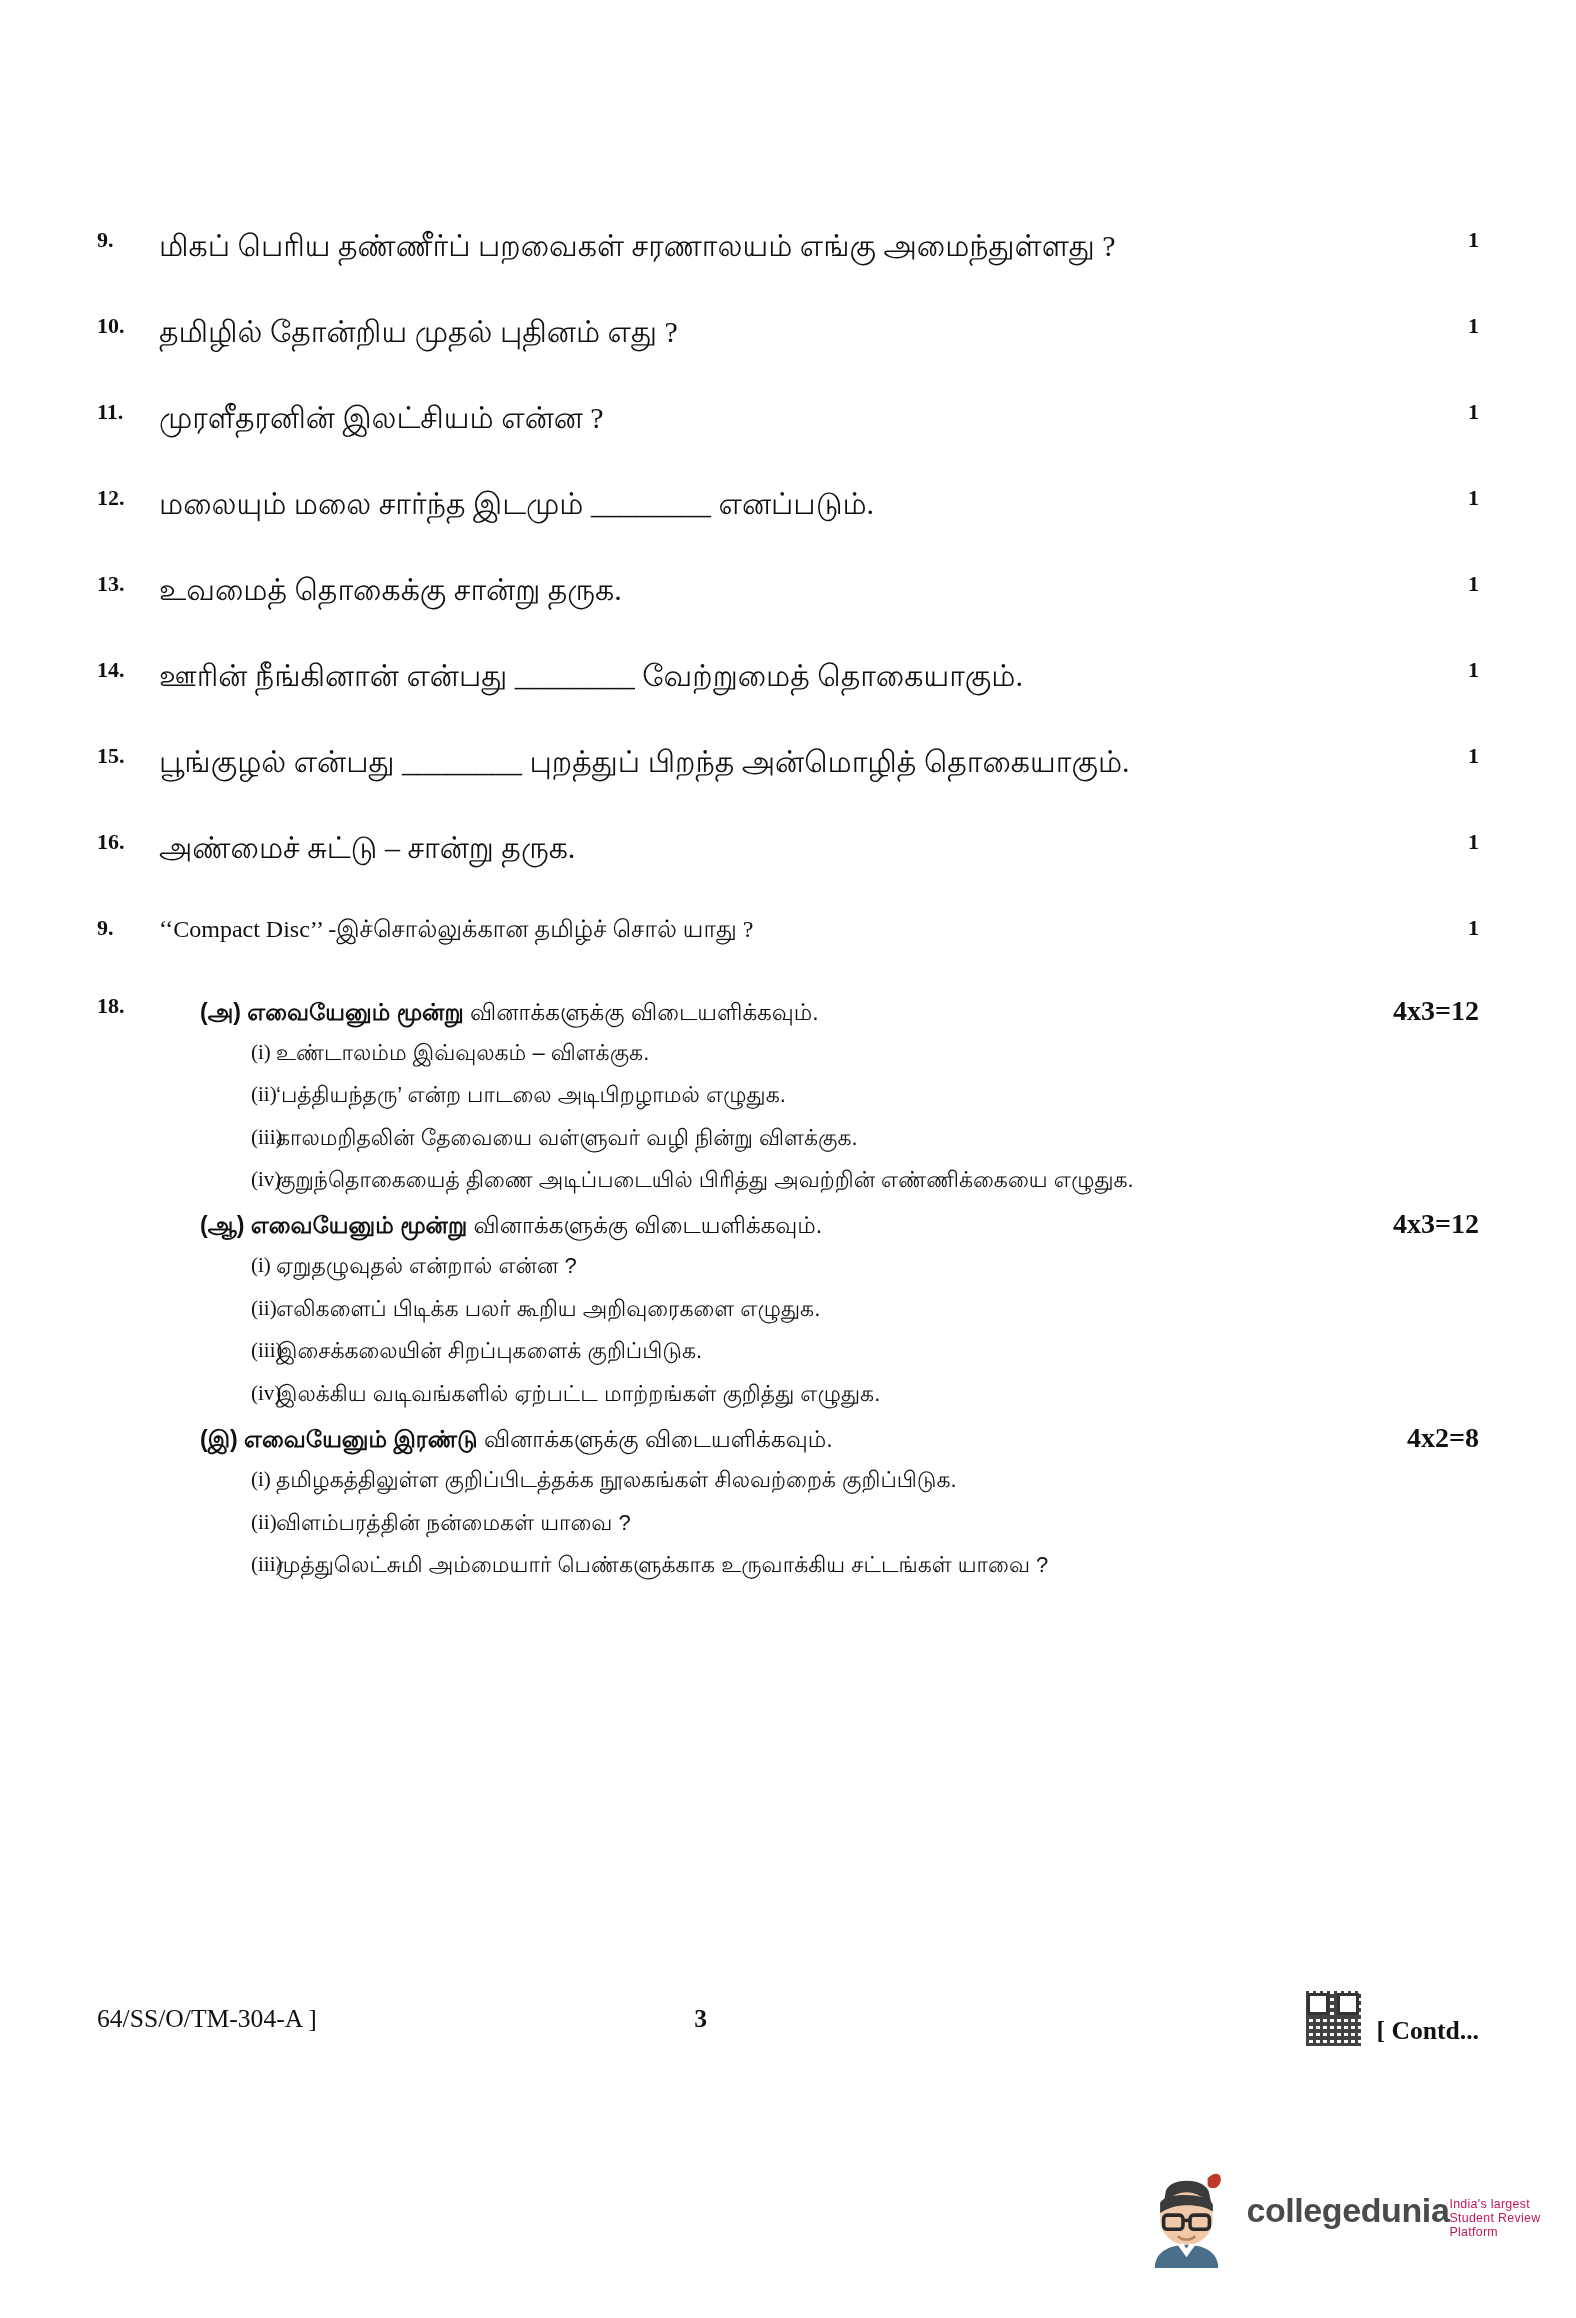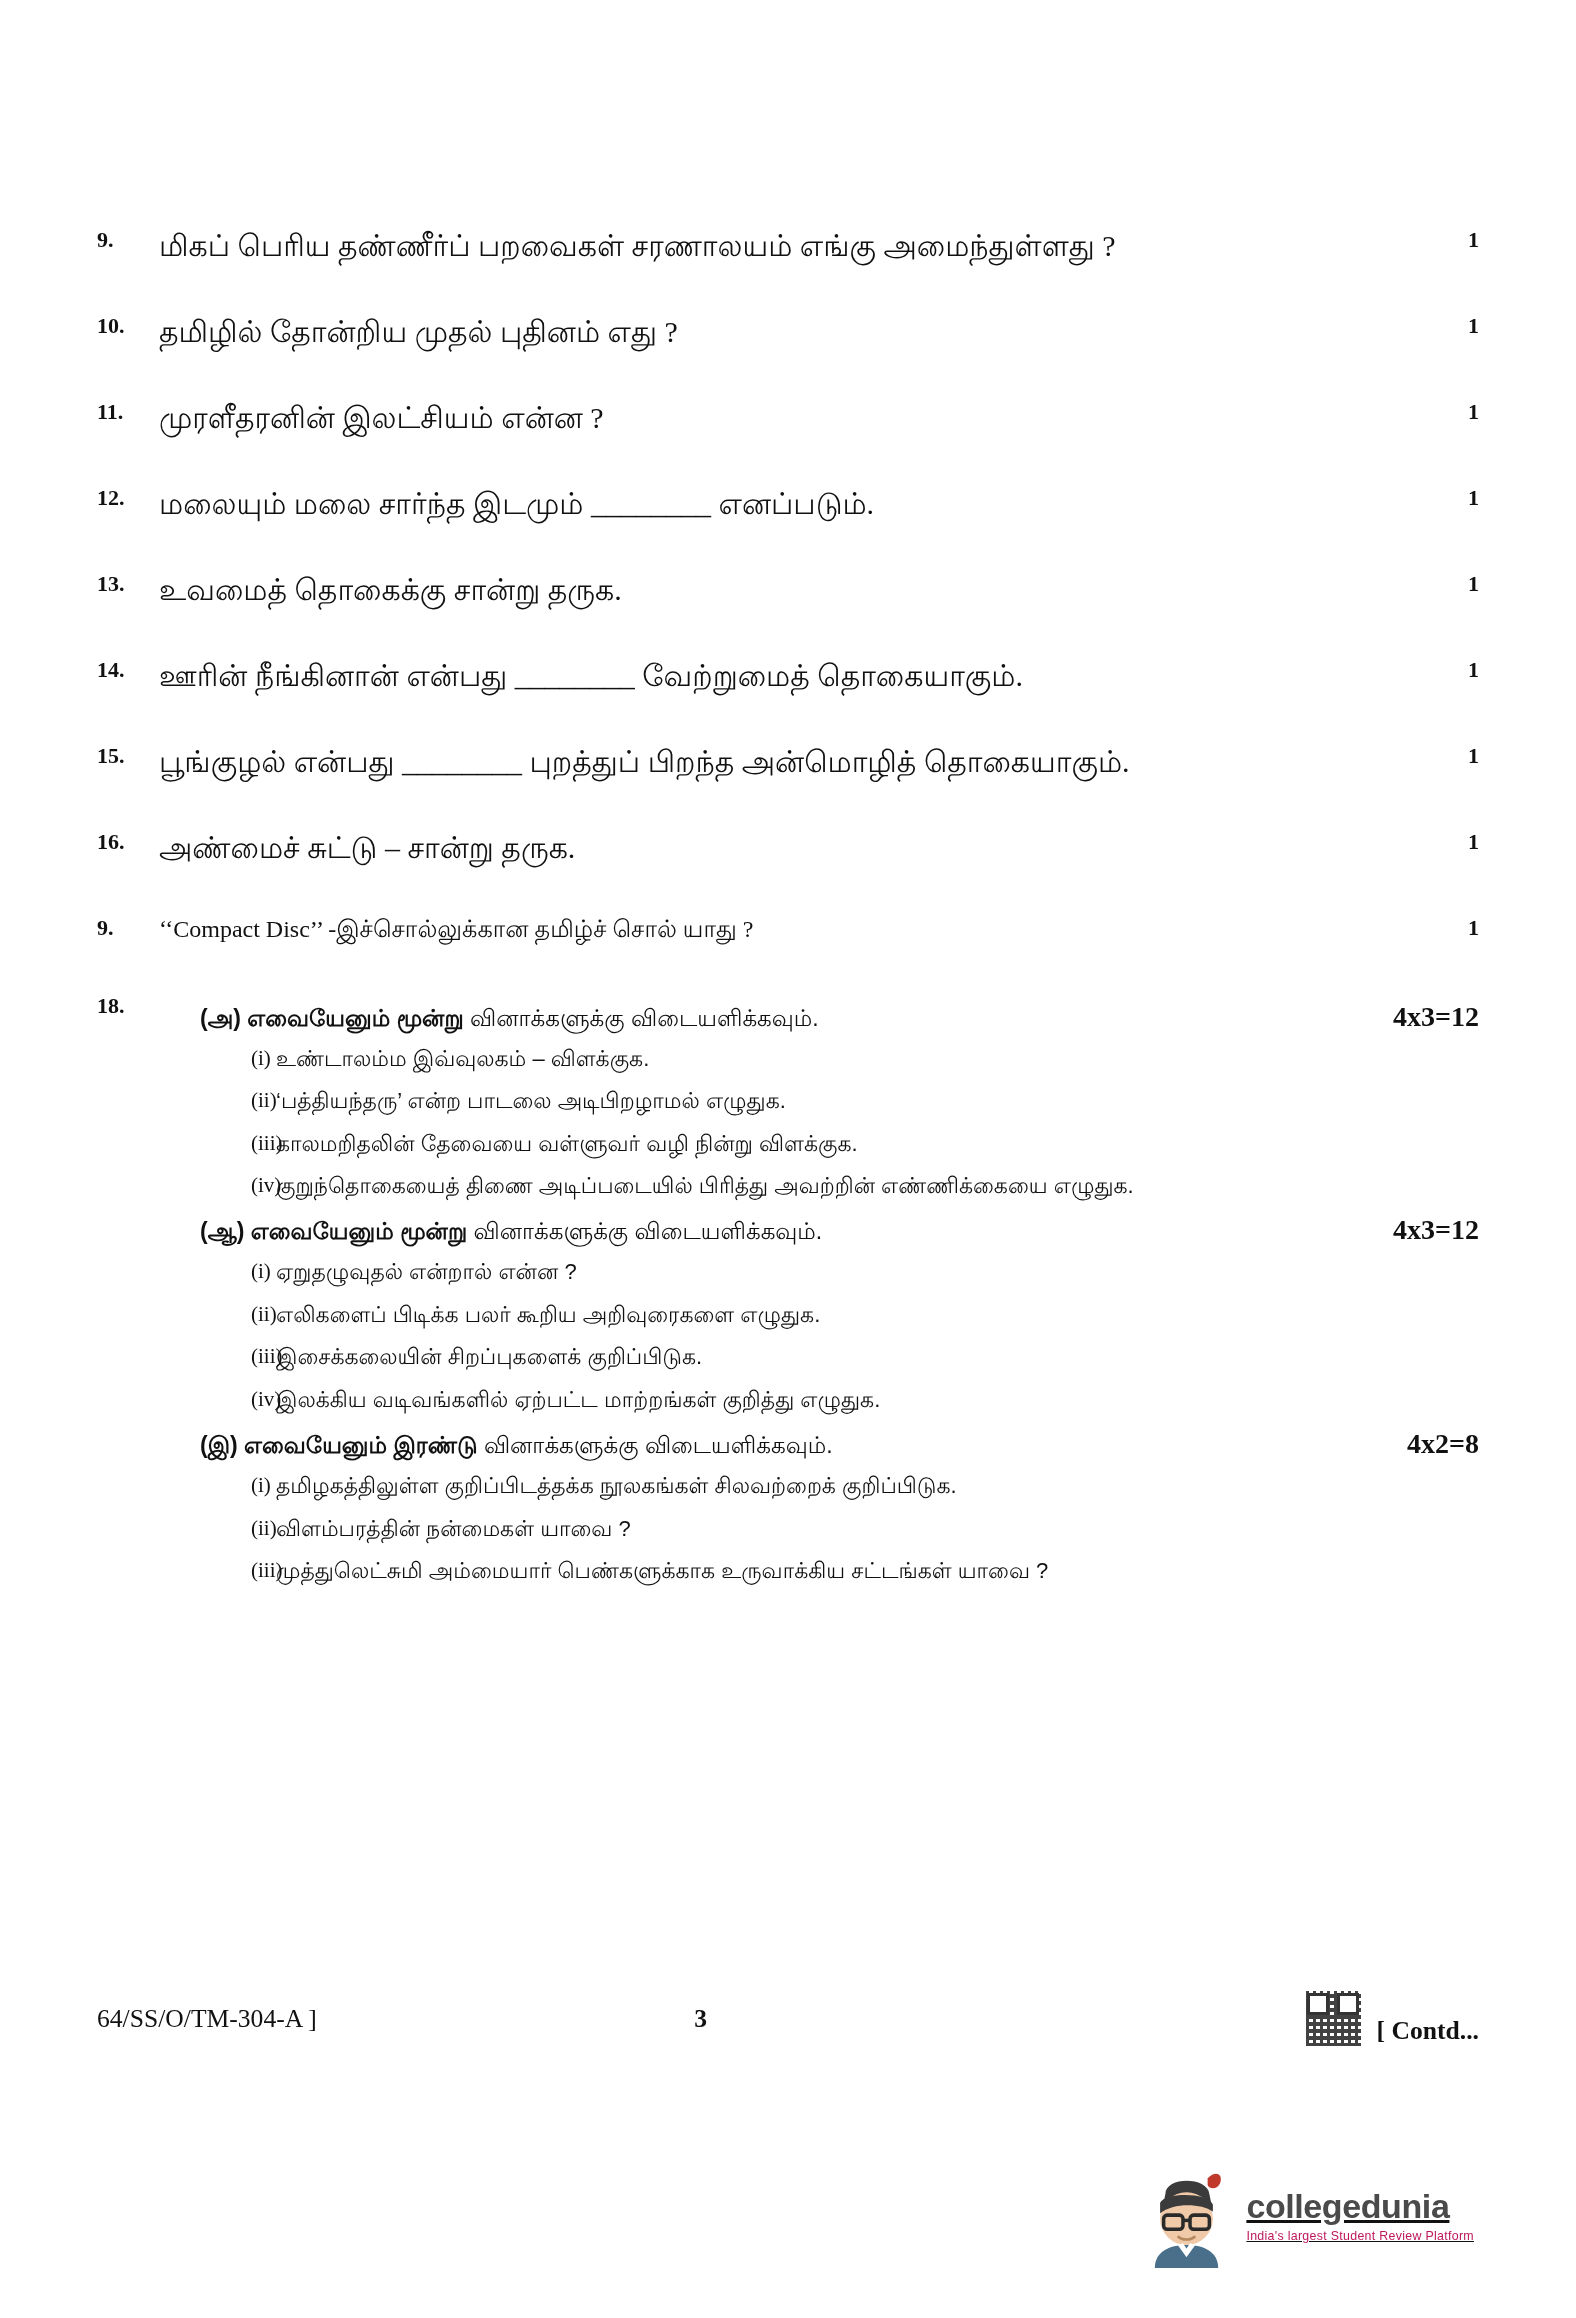--- a/index.html
+++ b/index.html
@@ -72,21 +72,21 @@
     align-items: flex-start;
     margin-top: 12.4px;
     gap: 41px;
   }
   .q18-body {
     flex: 1 1 auto;
   }
   .sec-head {
     display: flex;
     align-items: baseline;
-    margin-top: 10px;
+    margin-top: 4px;
     margin-bottom: 8.8px;
   }
   .sec-head .sec-title {
     flex: 1 1 auto;
     font-size: 23px;
     font-family: "Liberation Sans", sans-serif;
     line-height: 1.4;
   }
   .sec-head .sec-title b {
     font-weight: bold;
@@ -194,23 +194,22 @@
     gap: 12.4px;
   }
   .wm-face {
     width: 95px;
     height: 104px;
     position: relative;
     flex: 0 0 auto;
   }
   .wm-text {
     display: flex;
-    flex-direction: column;
+    flex-direction: row;
     justify-content: flex-start;
-    text-decoration: underline;
   }
   .wm-title {
     font-size: 34px;
     font-weight: bold;
     color: #4a4a4a;
     font-family: "Liberation Sans", sans-serif;
     letter-spacing: -0.4px;
     line-height: 1.05;
   }
   .wm-sub {

